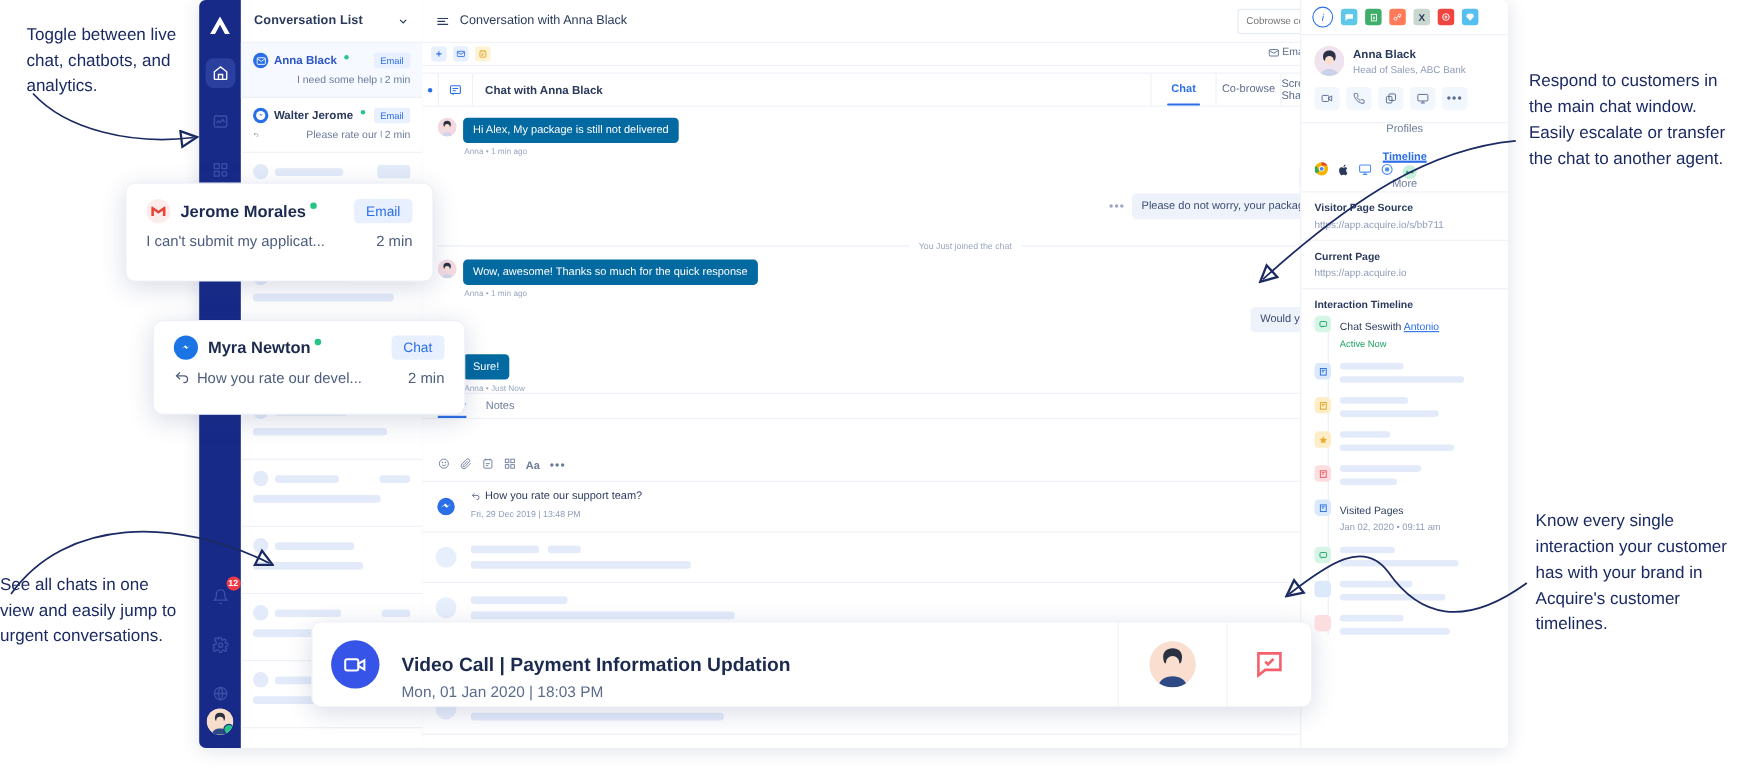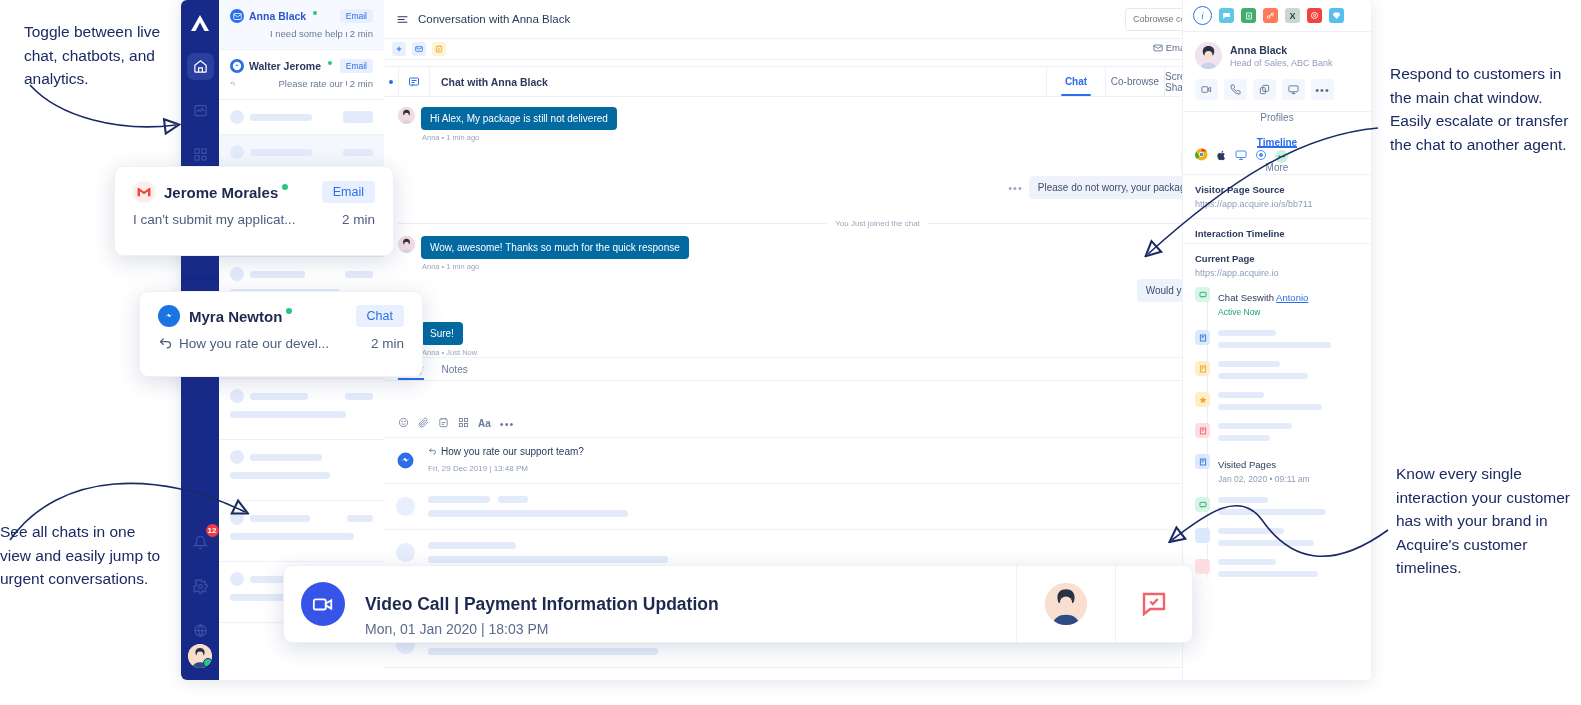--- a/index.html
+++ b/index.html
@@ -287,20 +287,26 @@
           <circle cx="12" cy="12" r="12" fill="#f7ddcb"></circle>
           <path d="M12 4c3 0 4.6 1.8 4.6 4.2 0 1.6-.5 2.6-.9 3.1H8.3c-.4-.5-.9-1.5-.9-3.1C7.4 5.8 9 4 12 4z" fill="#2a3142"></path>
           <circle cx="12" cy="11" r="3.4" fill="#f7ddcb"></circle>
           <path d="M4.5 24c.6-4 3.7-5.7 7.5-5.7s6.9 1.7 7.5 5.7z" fill="#2e4a86"></path>
         </svg>
       <span class="dot"></span>
     </div>
   </div>
 
   <div class="convcol">
+    <div class="convhead">
+      <span>Conversation List</span>
+      <svg width="11" height="11" viewBox="0 0 24 24" fill="none" stroke="#2b3a5c" stroke-width="2.4">
+          <path d="M6 9l6 6 6-6"></path>
+        </svg>
+    </div>
 
     <div class="convitem sel">
       <div class="cirow1">
         <span class="ci-av" style="background:#2b6fe8;">
           <svg width="9" height="9" viewBox="0 0 24 24" fill="none" stroke="#fff" stroke-width="2.2">
               <rect x="2" y="4" width="20" height="16" rx="2"></rect>
               <path d="M2 6l10 7 10-7"></path>
             </svg>
         </span>
         <span class="ci-name">Anna Black</span>
@@ -899,27 +905,27 @@
         <svg width="9" height="9" viewBox="0 0 24 24" fill="none" stroke="#1fa36a" stroke-width="2.5">
             <path d="M4 12h16M7 9l-3 3 3 3M17 9l3 3-3 3"></path>
           </svg>
       </span>
     </div>
 
     <div class="rp-sec">
       <div class="rp-lbl">Visitor Page Source</div>
       <div class="rp-val">https://app.acquire.io/s/bb711</div>
     </div>
-    <div class="rp-sec" style="padding-bottom:4px;">
-      <div class="rp-lbl">Interaction Timeline</div>
-    </div>
-
     <div class="rp-sec">
       <div class="rp-lbl">Current Page</div>
       <div class="rp-val">https://app.acquire.io</div>
+    </div>
+
+    <div class="rp-sec" style="padding-bottom:4px;">
+      <div class="rp-lbl">Interaction Timeline</div>
     </div>
 
     <div class="tl">
       <div class="tlrow">
         <span class="tlic" style="background:#d6f5e6;">
           <svg width="8" height="8" viewBox="0 0 24 24" fill="none" stroke="#1fa36a" stroke-width="2.6">
               <rect x="3" y="4" width="18" height="13" rx="2"></rect>
               <path d="M8 20l3-3"></path>
             </svg>
         </span>

